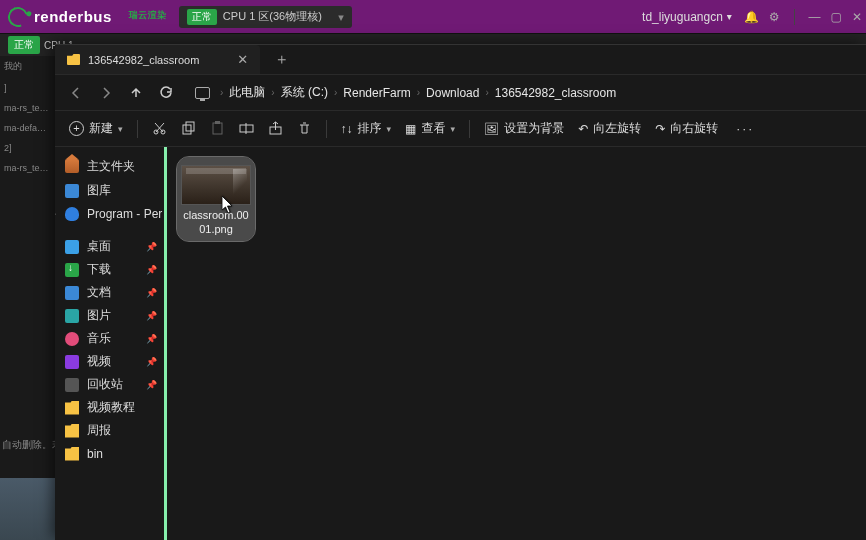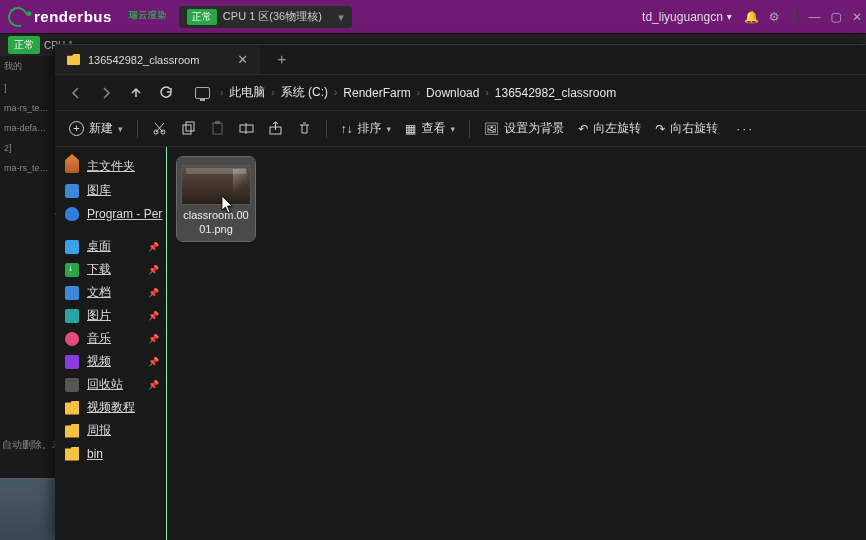--- a/index.html
+++ b/index.html
@@ -47,21 +47,21 @@
 .pc-icon::after { content: ""; position: absolute; left: 4px; right: 4px; bottom: -3px; height: 2px; background: #aaa; }
 
 .exp-toolbar { height: 36px; display: flex; align-items: center; gap: 14px; padding: 0 14px; border-bottom: 1px solid #2a2a2a; font-size: 12px; color: #ddd; }
 .tb-item { display: flex; align-items: center; gap: 5px; }
 .tb-sep { width: 1px; height: 18px; background: #3a3a3a; }
 .new-btn { display: flex; align-items: center; gap: 5px; }
 .new-btn .plus-circ { width: 15px; height: 15px; border: 1.3px solid #ccc; border-radius: 50%; display: flex; align-items: center; justify-content: center; font-size: 11px; line-height: 1; }
 .ico { width: 15px; height: 15px; display: flex; align-items: center; justify-content: center; color: #ccc; }
 
 .exp-body { flex: 1; display: flex; min-height: 0; }
-.exp-nav { width: 112px; background: #191919; border-right: 1px solid #86efac; overflow: hidden; padding-top: 6px; font-size: 12px; text-decoration: underline; }
+.exp-nav { width: 112px; background: #191919; border-right: 3px solid #86efac; overflow: hidden; padding-top: 6px; font-size: 12px; }
 .nav-item { display: flex; align-items: center; gap: 8px; height: 23px; padding: 0 8px 0 10px; color: #ddd; white-space: nowrap; position: relative; }
 .nav-item .pin { position: absolute; right: 6px; font-size: 9px; color: #777; }
 .nav-item.group { height: 26px; }
 .nav-gap { height: 10px; }
 .nav-ico { width: 14px; height: 14px; flex: 0 0 14px; display: block; }
 .fico-home { background: linear-gradient(#d77a3c, #b25d28); border-radius: 2px; position: relative; }
 .fico-home::before { content: ""; position: absolute; top: -5px; left: 1px; border-left: 6px solid transparent; border-right: 6px solid transparent; border-bottom: 5px solid #d77a3c; }
 .fico-gallery { background: #3b88d6; border-radius: 2px; }
 .fico-cloud { background: #2f7fe0; border-radius: 50% 50% 40% 40%; }
 .fico-desktop { background: #3ba0e6; border-radius: 2px; }
@@ -69,21 +69,21 @@
 .fico-download::after { content: "↓"; color: #fff; font-size: 10px; position: absolute; left: 3px; top: -1px; }
 .fico-doc { background: #3b88d6; border-radius: 2px; }
 .fico-pic { background: #2aa5a5; border-radius: 2px; }
 .fico-music { background: #e24c7a; border-radius: 50%; }
 .fico-video { background: #8a3be0; border-radius: 2px; }
 .fico-trash { background: #555; border-radius: 2px; }
 .fico-folder { background: #f7c244; clip-path: polygon(0 15%, 40% 15%, 50% 0, 100% 0, 100% 100%, 0 100%); }
 .chev-r { position: absolute; left: -2px; color: #888; font-size: 9px; }
 
 .exp-content { flex: 1; padding: 10px; display: flex; align-content: flex-start; flex-wrap: wrap; gap: 8px; background: #191919; overflow: auto; }
-.file-item { width: 78px; display: flex; flex-direction: column; align-items: center; padding: 4px; border-radius: 6px; }
+.file-item { width: 78px; display: flex; flex-direction: column; align-items: center; padding: 4px; border-radius: 12px; }
 .file-item.selected { background: #4a4a4a; outline: 1px solid #6a6a6a; }
 .thumb { width: 70px; height: 40px; margin-top: 30px; background: linear-gradient(to bottom, #5c5046 0%, #3d332a 60%, #2a2018 100%); border: 1px solid #555; position: relative; }
 .thumb::before { content: ""; position: absolute; top: 2px; left: 4px; right: 4px; height: 6px; background: rgba(255,255,255,0.18); }
 .thumb::after { content: ""; position: absolute; right: 3px; top: 3px; width: 14px; height: 30px; background: linear-gradient(135deg, rgba(255,255,255,0.3), transparent 60%); }
 .file-item.selected .thumb { margin-top: 4px; }
 .file-label { font-size: 11px; color: #eee; text-align: center; line-height: 1.25; margin-top: 4px; word-break: break-all; }
 
 .cursor { position: absolute; left: 222px; top: 196px; width: 12px; height: 18px; pointer-events: none; z-index: 50; }
 .cursor svg { filter: drop-shadow(0 0 1px #000); }
 </style>

